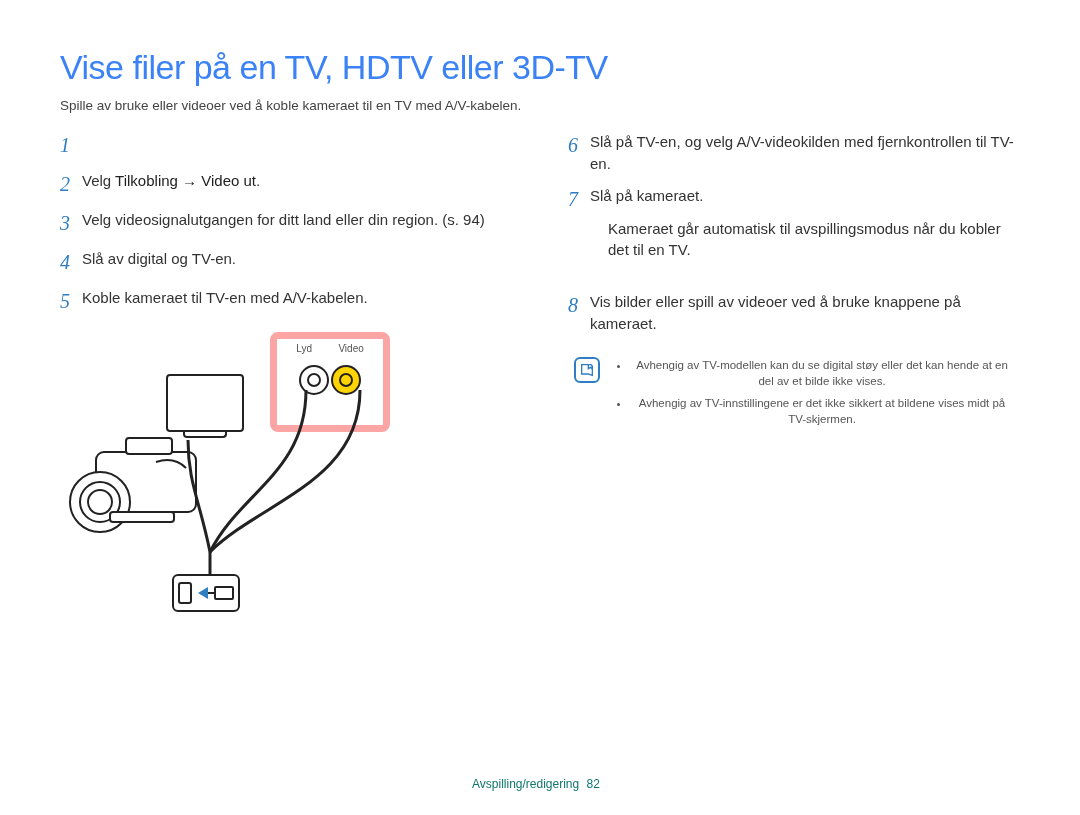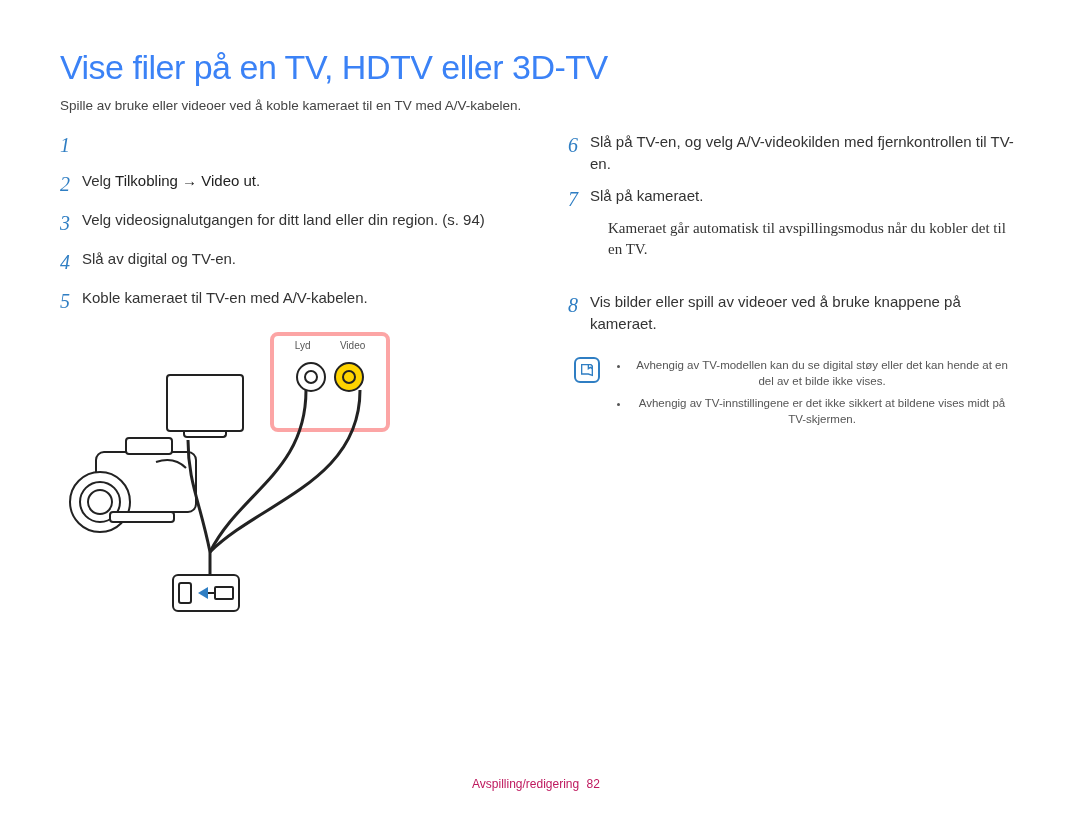--- a/index.html
+++ b/index.html
@@ -48,21 +48,21 @@
     padding-top: 0px;
   }
   ol.steps li .txt { flex: 1; }
   .bold-inline { font-weight: 400; color: #222; }
   .sub-bullets {
     list-style: disc;
     margin: 4px 0 10px 40px;
     font-size: 12.5px;
     color: #555;
   }
-  .sub-bullets li { margin-bottom: 4px; display: list-item; font-family: Liberation Serif, serif; }
+  .sub-bullets li { margin-bottom: 4px; display: list-item; }
   .note-box {
     display: flex;
     gap: 14px;
     margin-top: 18px;
     padding: 4px 6px;
   }
   .note-icon {
     width: 26px; height: 26px;
     border: 2px solid #2f7ec3;
     border-radius: 6px;
@@ -88,29 +88,29 @@
     width: 370px;
     height: 280px;
     position: relative;
   }
   .footer {
     position: absolute;
     bottom: 24px;
     left: 0; right: 8px;
     text-align: center;
     font-size: 12px;
-    color: #be185d;
+    color: #0f766e;
   }
   .footer .pgnum { margin-left: 4px; }
   
   .av-box {
     position: absolute;
     top: 0; left: 210px;
     width: 120px; height: 100px;
-    border: 4px solid #fca5a5;
+    border: 7px solid #fca5a5;
     border-radius: 8px;
     background: #fff;
   }
   .av-labels {
     display: flex; justify-content: space-around;
     font-size: 10px; color: #555;
     padding: 4px 6px 0 6px;
   }
   .jack {
     width: 30px; height: 30px;

